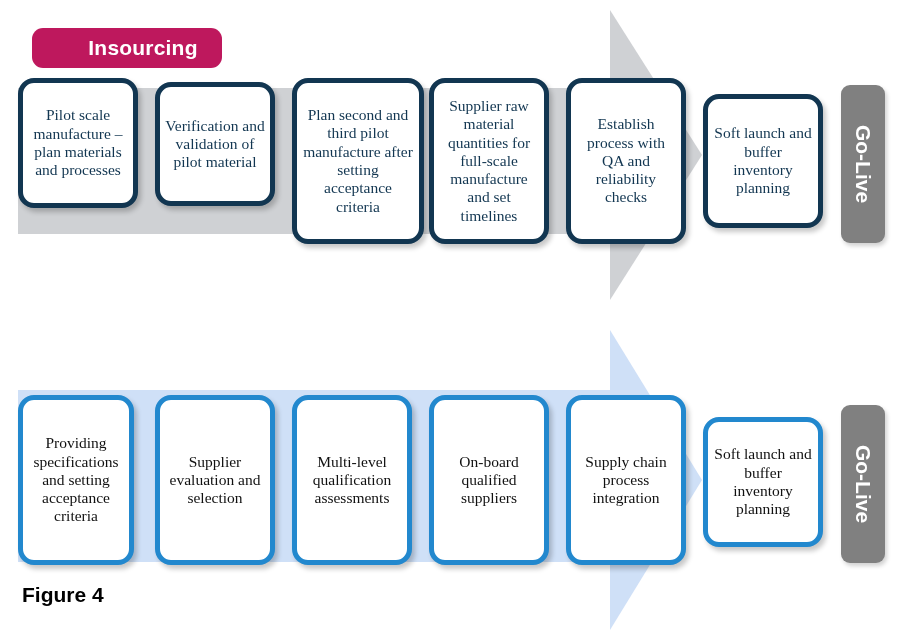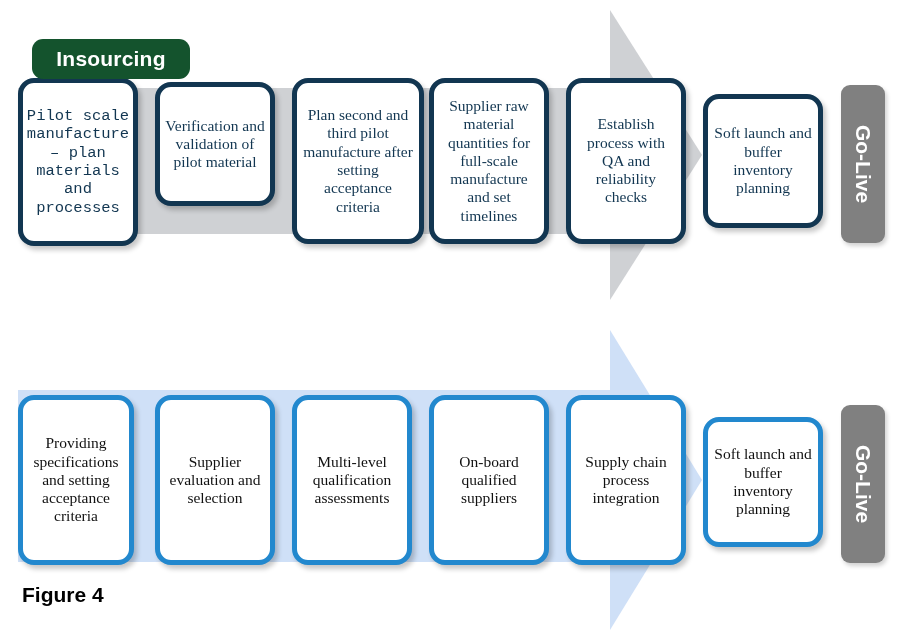--- a/index.html
+++ b/index.html
@@ -49,23 +49,24 @@
     justify-content: center;
     border-radius: 11px;
     color: #ffffff;
     font-weight: bold;
     font-size: 21px;
     letter-spacing: 0.2px;
     white-space: nowrap;
     z-index: 6;
   }
   #badge-insourcing {
-    left: 32px; top: 39px;
+    left: 32px; top: 28px;
     width: 158px; height: 40px;
-    background: #14532d;
+    background: #be185d;
+    padding-left: 32px;
   }
 
   
   .steps {
     position: absolute;
     left: 0;
     width: 902px;
     z-index: 5;
   }
   .step-box {
@@ -136,21 +137,21 @@
         <rect x="18" y="88" width="595" height="146" fill="#CFD1D4"></rect>
         <polygon points="610,10 610,300 702,155" fill="#CFD1D4"></polygon>
       </svg>
     </div>
 
     <div class="badge" id="badge-insourcing">
       <span>Insourcing</span>
     </div>
 
     <div class="steps">
-      <div class="step-box" style="left:18px; top:78px; width:120px; height:168px;font-family:Liberation Mono, monospace;">
+      <div class="step-box" style="left:18px; top:78px; width:120px; height:130px;">
         <span class="step-text">Pilot scale manufacture – plan materials and processes</span>
       </div>
       <div class="step-box" style="left:155px; top:82px; width:120px; height:124px;align-items:center;">
         <span class="step-text">Verification and validation of pilot material</span>
       </div>
       <div class="step-box" style="left:292px; top:78px; width:132px; height:166px;">
         <span class="step-text">Plan second and third pilot manufacture after setting acceptance criteria</span>
       </div>
       <div class="step-box" style="left:429px; top:78px; width:120px; height:166px;">
         <span class="step-text">Supplier raw material quantities for full-scale manufacture and set timelines</span>

